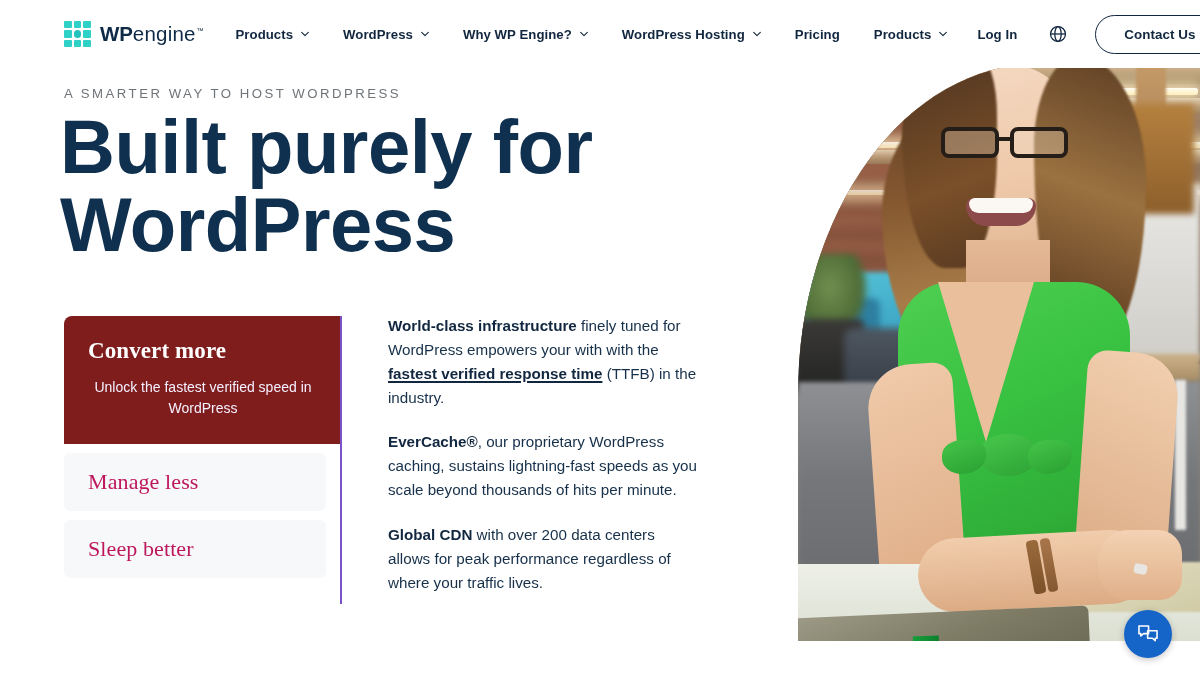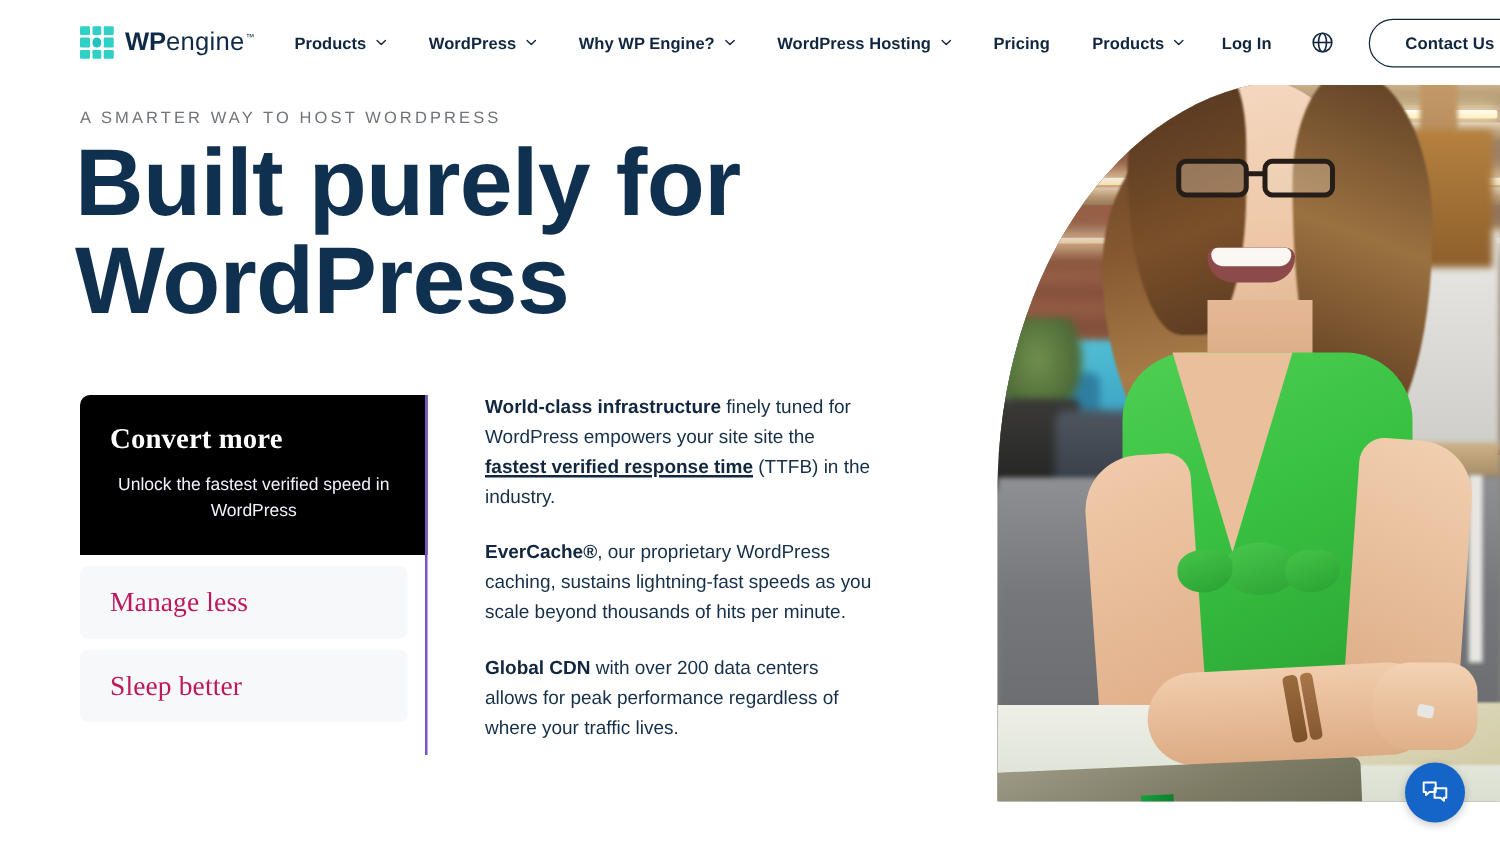--- a/index.html
+++ b/index.html
@@ -417,21 +417,21 @@
     left: 340px; top: 316px;
     width: 1.6px; height: 288px;
     background: #7a54c6;
     z-index: 2;
   }
 
   .acc-active {
     position: relative;
     width: 278px;
     min-height: 124px;
-    background: #000000;
+    background: #7f1d1d;
     border-top-left-radius: 8px;
     padding: 22px 24px 24px 24px;
     cursor: pointer;
   }
   .acc-active h3 {
     font-family: "Liberation Serif", serif;
     font-size: 23px;
     font-weight: 700;
     color: #ffffff;
     margin-bottom: 13px;
@@ -657,21 +657,21 @@
     <div class="acc-item">
       <span>Manage less</span>
     </div>
 
     <div class="acc-item">
       <span>Sleep better</span>
     </div>
   </div>
 
   <div class="copy">
-    <p><b>World-class infrastructure</b><span> finely tuned for WordPress empowers your site site the </span><a class="inline-link">fastest verified response time</a><span> (TTFB) in the industry.</span></p>
+    <p><b>World-class infrastructure</b><span> finely tuned for WordPress empowers your with with the </span><a class="inline-link">fastest verified response time</a><span> (TTFB) in the industry.</span></p>
 
     <p><b>EverCache®</b><span>, our proprietary WordPress caching, sustains lightning-fast speeds as you scale beyond thousands of hits per minute.</span></p>
 
     <p><b>Global CDN</b><span> with over 200 data centers allows for peak performance regardless of where your traffic lives.</span></p>
   </div>
 
   <div class="chat-fab">
     <svg viewBox="0 0 26 26" width="24" height="24">
       <path d="M3.2 4.4h10.4v8.2H8.2L5.2 15.2v-2.6H3.2z" fill="none" stroke="#ffffff" stroke-width="1.7" stroke-linejoin="round"></path>
       <path d="M12.6 9.4h10.2v8.2h-2v2.6l-3-2.6h-5.2z" fill="none" stroke="#ffffff" stroke-width="1.7" stroke-linejoin="round"></path>

